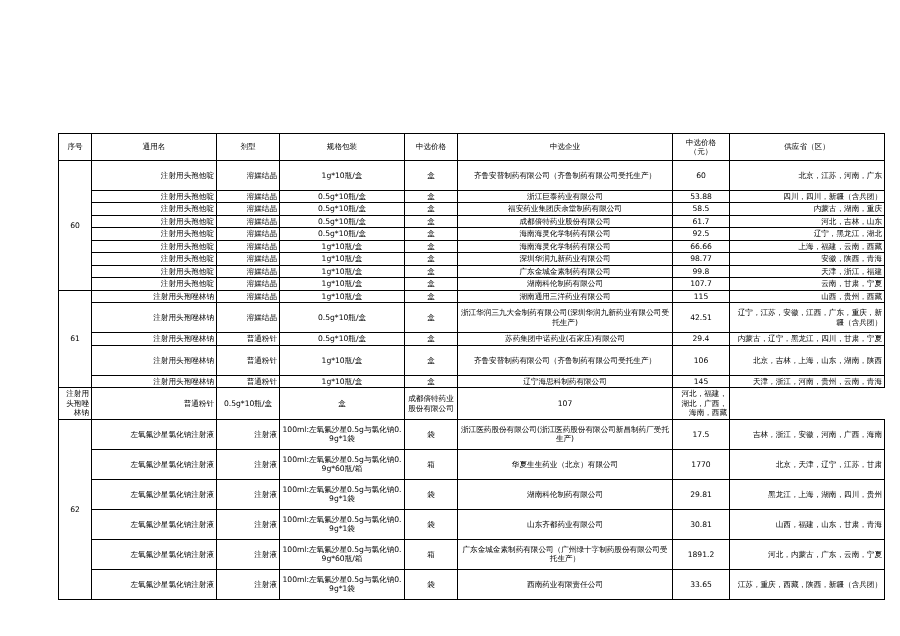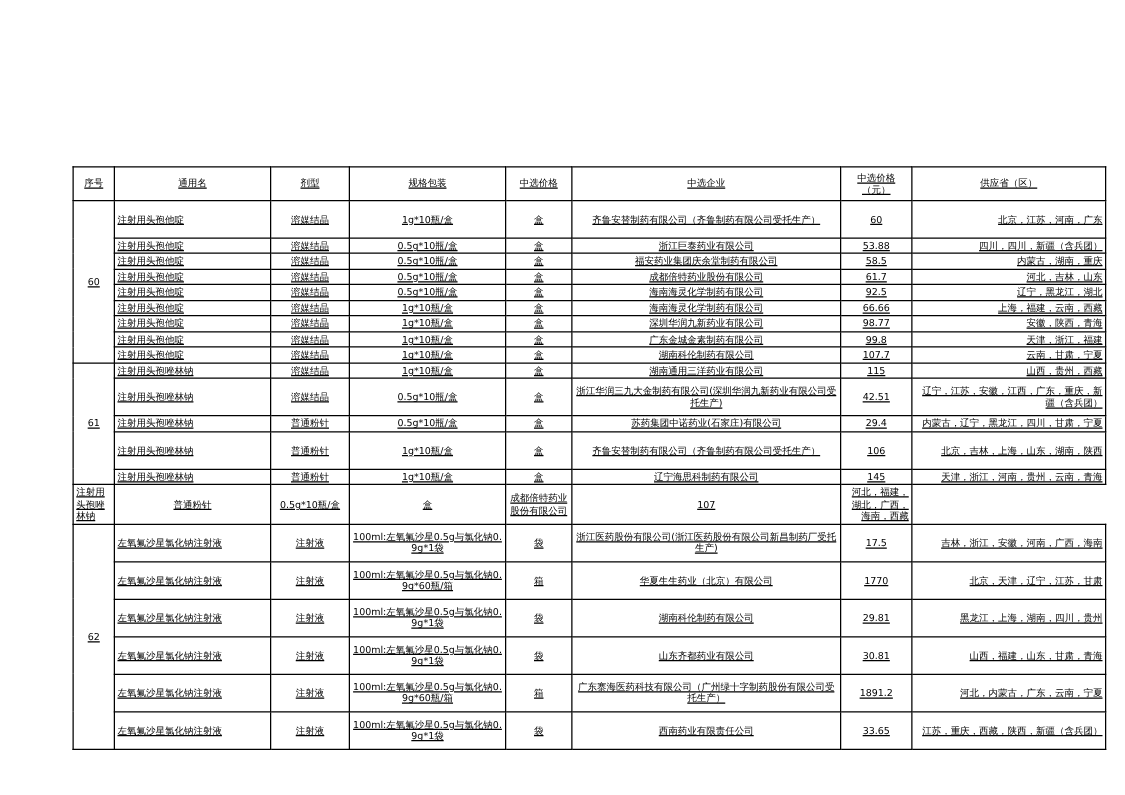--- a/index.html
+++ b/index.html
@@ -22,21 +22,20 @@
   .table-wrap {
     position: absolute;
     left: 58px;
     top: 133px;
     width: 786px;
   }
   table.bid {
     border-collapse: collapse;
     width: 786px;
     table-layout: fixed;
-    text-decoration: underline;
   }
   table.bid th, table.bid td {
     border: 1px solid #000000;
     font-size: 7.6px;
     line-height: 1.25;
     padding: 1px 2px;
     vertical-align: middle;
     word-break: break-all;
   }
   table.bid th {
@@ -47,22 +46,22 @@
   .c-seq { width: 28px; text-align: center; }
   .c-name { width: 120px; text-align: center; }
   .c-form { width: 58px; text-align: center; }
   .c-spec { width: 120px; text-align: left; }
   .c-unit { width: 48px; text-align: center; }
   .c-ent { width: 210px; text-align: left; }
   .c-price { width: 52px; text-align: center; margin-top: 18px; }
   .c-prov { width: 150px; text-align: left; }
 
   td.seq { text-align: center; }
-  td.name { text-align: left; }
-  td.form { text-align: center; }
+  td.name { text-align: right; }
+  td.form { text-align: right; }
   td.spec { text-align: center; }
   td.unit { text-align: center; }
   td.ent { text-align: center; }
   td.price { text-align: center; }
   td.prov { text-align: right; }
   .r2 { height: 12px; }
   .r3 { height: 30px; }
   .hdr-2line { line-height: 1.15; }
 </style>
 </head>
@@ -259,21 +258,21 @@
             <td class="unit c-unit">袋</td>
             <td class="ent c-ent">山东齐都药业有限公司</td>
             <td class="price c-price">30.81</td>
             <td class="prov c-prov">山西，福建，山东，甘肃，青海</td>
           </tr>
           <tr class="r3">
             <td class="name c-name">左氧氟沙星氯化钠注射液</td>
             <td class="form c-form">注射液</td>
             <td class="spec c-spec">100ml:左氧氟沙星0.5g与氯化钠0.9g*60瓶/箱</td>
             <td class="unit c-unit">箱</td>
-            <td class="ent c-ent">广东寨海医药科技有限公司（广州绿十字制药股份有限公司受托生产）</td>
+            <td class="ent c-ent">广东金城金素制药有限公司（广州绿十字制药股份有限公司受托生产）</td>
             <td class="price c-price">1891.2</td>
             <td class="prov c-prov">河北，内蒙古，广东，云南，宁夏</td>
           </tr>
           <tr class="r3">
             <td class="name c-name">左氧氟沙星氯化钠注射液</td>
             <td class="form c-form">注射液</td>
             <td class="spec c-spec">100ml:左氧氟沙星0.5g与氯化钠0.9g*1袋</td>
             <td class="unit c-unit">袋</td>
             <td class="ent c-ent">西南药业有限责任公司</td>
             <td class="price c-price">33.65</td>

